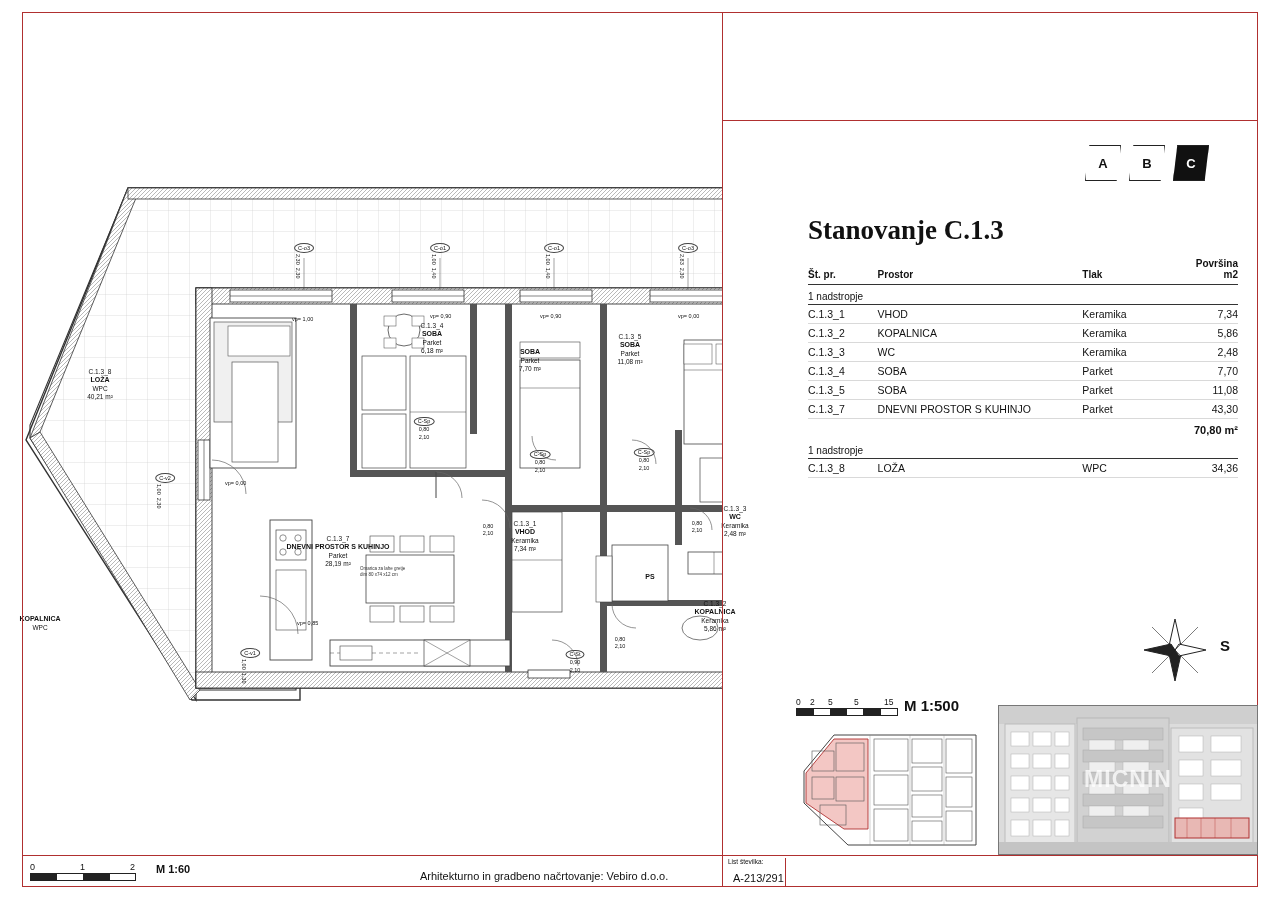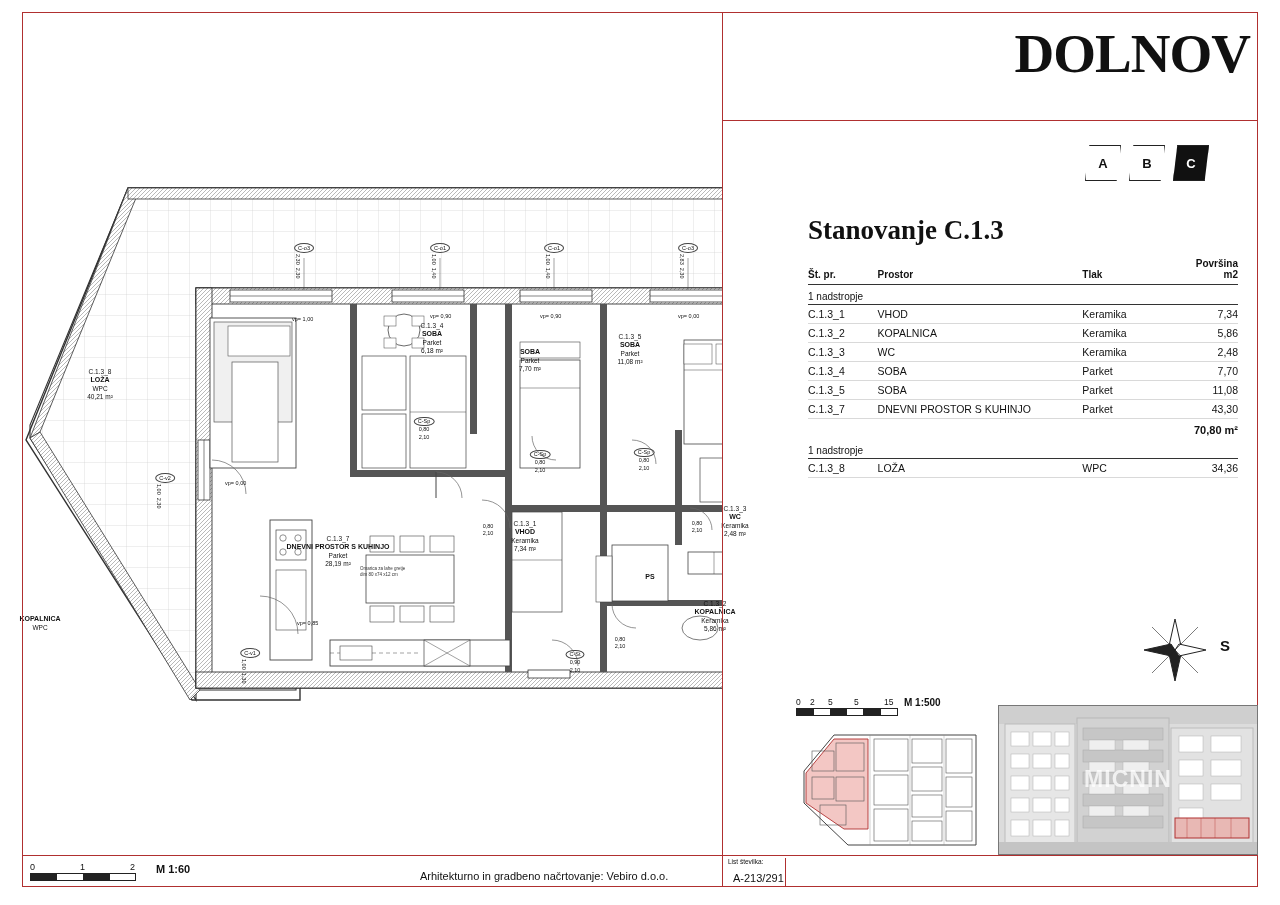--- a/index.html
+++ b/index.html
@@ -92,21 +92,21 @@
   }
 
   
   .scale500 { position:absolute; left:796px; top:697px; width:170px; font-size:8.5px; }
   .scale500 .nums { position:relative; height:11px; }
   .scale500 .nums span { position:absolute; top:0; }
   .scale500 .bar { display:flex; height:6px; border:1px solid #222; width:100px; }
   .scale500 .bar i { flex:1; border-right:1px solid #222; }
   .scale500 .bar i:last-child { border-right:none; }
   .scale500 .bar i.f { background:#222; }
-  .scale500 .m { position:absolute; left:108px; top:0px; font-size:10px; font-weight:bold; }
+  .scale500 .m { position:absolute; left:108px; top:0px; font-size:15px; font-weight:bold; }
 
   
   .keyplan {
     position:absolute; left:790px; top:725px; width:200px; height:128px;
     background:#fff;
   }
   .keyplan svg { display:block; }
 
   
   .photo {
@@ -386,21 +386,20 @@
     <div style="position: absolute; left: 360px; top: 566px; font-size: 4.5px; white-space: nowrap; color: rgb(51, 51, 51);">Omarica za lahe gretje</div>
     <div style="position: absolute; left: 360px; top: 572px; font-size: 4.5px; white-space: nowrap; color: rgb(51, 51, 51);">dim 80 x74 x12 cm</div>
   </div>
 
 <div class="frame"></div>
 <div class="vdiv"></div>
 <div class="hdiv-bottom"></div>
 <div class="hdiv-head"></div>
 
 <div class="brand">
-  <div class="brand-right">DOLNOV</div>
 </div>
 
 <div class="badges">
   <div class="badge">A</div>
   <div class="badge">B</div>
   <div class="badge sel">C</div>
 </div>
 
 <div class="unit-title">Stanovanje C.1.3</div>
 

